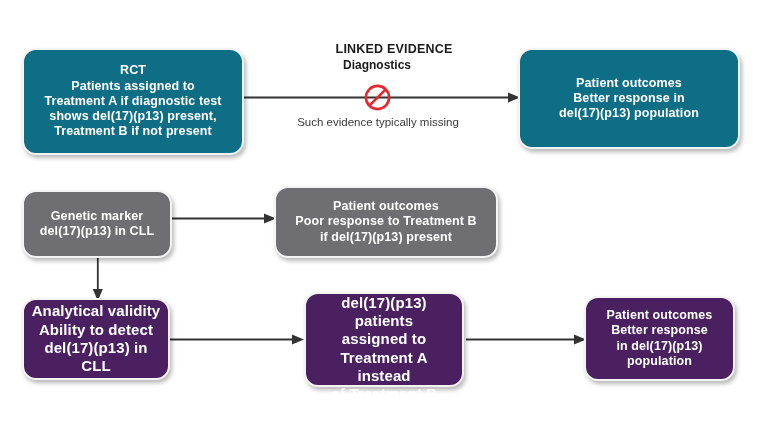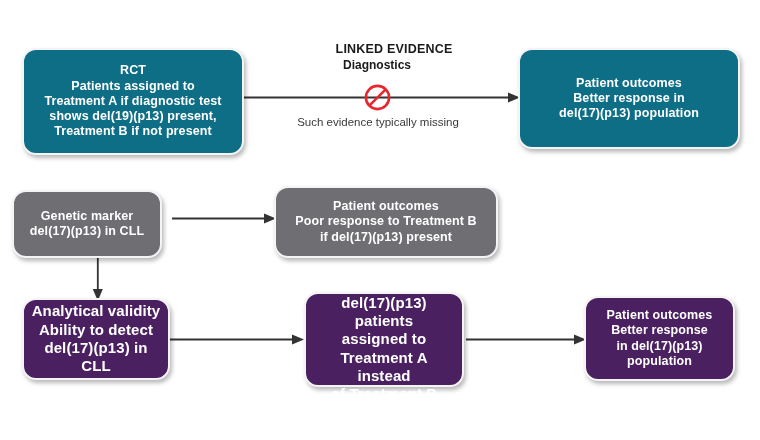--- a/index.html
+++ b/index.html
@@ -109,31 +109,31 @@
 
   <svg class="conn" style="left:464px; top:330px;" width="124" height="20" viewBox="0 0 124 20">
     <line x1="2" y1="9.5" x2="110" y2="9.5" stroke="#333333" stroke-width="1.8"></line>
     <polygon points="110,4.5 122,9.5 110,14.5" fill="#333333"></polygon>
   </svg>
 
   <div class="node teal" style="left:22px; top:48px; width:222px; height:107px; font-size:12.5px;">
     <span class="txt">RCT
 Patients assigned to
 Treatment A if diagnostic test
-shows del(19)(p13) present,
+shows del(17)(p13) present,
 Treatment B if not present</span>
   </div>
 
   <div class="node teal" style="left:518px; top:48px; width:222px; height:101px; font-size:12.5px;">
     <span class="txt">Patient outcomes
 Better response in
 del(17)(p13) population</span>
   </div>
 
-  <div class="node gray" style="left:12px; top:190px; width:150px; height:68px; font-size:12.5px;">
+  <div class="node gray" style="left:22px; top:190px; width:150px; height:68px; font-size:12.5px;">
     <span class="txt">Genetic marker
 del(17)(p13) in CLL</span>
   </div>
 
   <div class="node gray" style="left:274px; top:186px; width:224px; height:72px; font-size:12.5px;">
     <span class="txt">Patient outcomes
 Poor response to Treatment B
 if del(17)(p13) present</span>
   </div>
 

